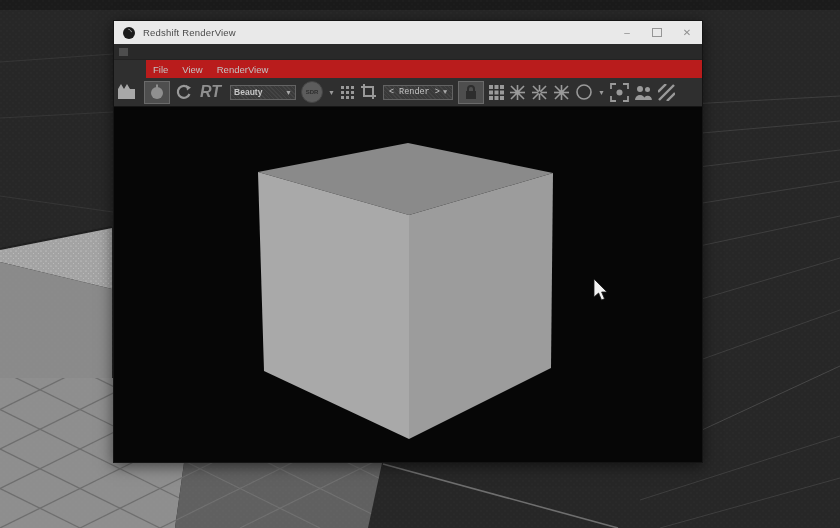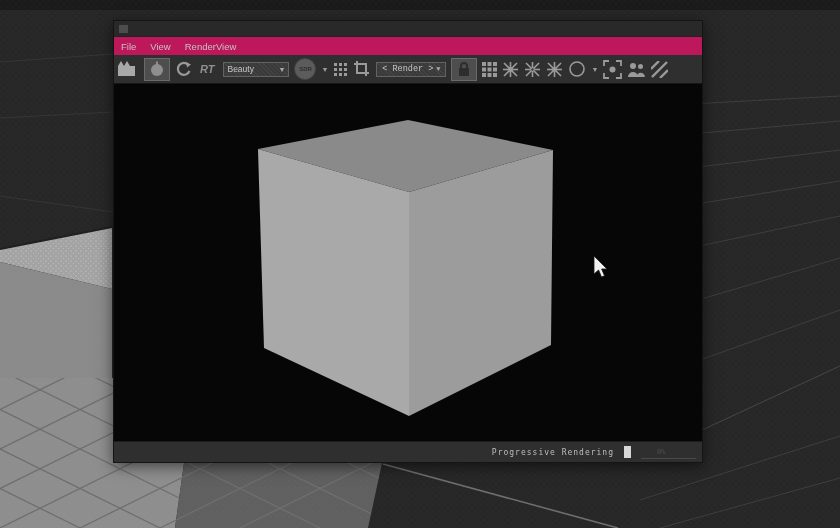--- a/index.html
+++ b/index.html
@@ -39,45 +39,45 @@
   }
   .maximize-glyph{width:8px;height:7px;border:1px solid #969696;}
 
   .tabstrip{
     height:15px;background:#292929;flex:0 0 auto;display:flex;align-items:center;
     border-bottom:1px solid #222;
   }
   .tab-square{width:9px;height:8px;background:#4d4d4d;margin-left:5px;}
 
   .menubar{
-    height:18px;background:#be185d;display:flex;align-items:center;
-    padding-left:7px;flex:0 0 auto;
+    height:18px;background:#b91c1c;display:flex;align-items:center;
+    padding-left:7px;flex:0 0 auto;margin-left:32px;
   }
   .menu-item{font-size:9.5px;color:#c3c3c3;margin-right:14px;cursor:default;}
 
   .toolbar{
     height:28px;background:#2f2f2f;display:flex;align-items:center;
     padding-left:3px;gap:5px;flex:0 0 auto;border-bottom:1px solid #161616;
   }
   .tool-icon{display:flex;align-items:center;justify-content:center;flex:0 0 auto;}
   .tool-btn-hl{
     background:#4e4e4e;border:1px solid #6a6a6a;width:24px;height:21px;
     display:flex;align-items:center;justify-content:center;flex:0 0 auto;
   }
   .rt-label{
-    font-size:11px;font-weight:bold;font-style:italic;color:#8f8f8f;
+    font-size:16px;font-weight:bold;font-style:italic;color:#8f8f8f;
     margin:0 4px 0 2px;flex:0 0 auto;
   }
   .dropdown{
     height:15px;background:#3a3a3a;border:1px solid #636363;
     display:flex;align-items:center;font-size:8.5px;color:#c6c6c6;
     padding:0 3px;box-sizing:border-box;flex:0 0 auto;
     background-image:repeating-linear-gradient(45deg,rgba(255,255,255,.05) 0 1px,transparent 1px 3px);
   }
-  .dd-aov{width:66px;justify-content:space-between;}
+  .dd-aov{width:66px;justify-content:space-between;font-weight:bold;}
   .dd-cam{width:70px;justify-content:center;font-family:Liberation Mono, monospace;}
   .dd-caret{margin-left:auto;padding-left:3px;color:#a9a9a9;font-size:7px;}
   .dd-caret2{padding-left:3px;color:#a9a9a9;font-size:7px;}
   .sdr-btn{
     width:20px;height:20px;border-radius:50%;background:#5c5c5c;border:1px solid #444;
     color:#2e2e2e;font-size:6px;font-weight:bold;display:flex;align-items:center;
     justify-content:center;flex:0 0 auto;letter-spacing:0;
   }
   .mini-caret{color:#9a9a9a;font-size:7px;flex:0 0 auto;}
 
@@ -180,20 +180,30 @@
       <line x1="560" y1="370" x2="240" y2="528"></line>
   </g>
 
   <line x1="383" y1="464" x2="618" y2="528" stroke="#6e6e6e" stroke-width="1.6"></line>
 
   <rect x="0" y="0" width="840" height="528" fill="url(#stipple)"></rect>
 </svg>
 
 <div class="rv-window">
 
+  <div class="titlebar">
+    <div class="app-icon"></div>
+    <div class="title-text">Redshift RenderView</div>
+    <div class="tb-spacer"></div>
+    <div class="win-btn">–</div>
+    <div class="win-btn">
+        <span class="maximize-glyph"></span>
+      </div>
+    <div class="win-btn">✕</div>
+  </div>
 
   <div class="tabstrip">
     <div class="tab-square"></div>
   </div>
 
   <div class="menubar">
     <span class="menu-item">File</span>
     <span class="menu-item">View</span>
     <span class="menu-item">RenderView</span>
   </div>
@@ -362,20 +372,13 @@
     <svg width="588" height="339" viewBox="0 0 588 339">
       <g>
         <polygon points="294,36 439,66 295,108 144,65" fill="#8a8a8a"></polygon>
         <polygon points="144,65 295,108 295,332 150,264" fill="#a9a9a9"></polygon>
         <polygon points="295,108 439,66 437,261 295,332" fill="#9c9c9c"></polygon>
       </g>
       <polygon points="480,172 480,190 484.6,186 487.5,193 490.5,191.7 487.6,185 493,185" fill="#f2f2f2" stroke="#1a1a1a" stroke-width="0.8"></polygon>
     </svg>
   </div>
 
-  <div class="statusbar">
-    <span class="status-text">Progressive Rendering</span>
-    <span class="progress-block"></span>
-    <span class="progress-track">
-      <span>0%</span>
-    </span>
-  </div>
 </div>
 
 </body></html>

